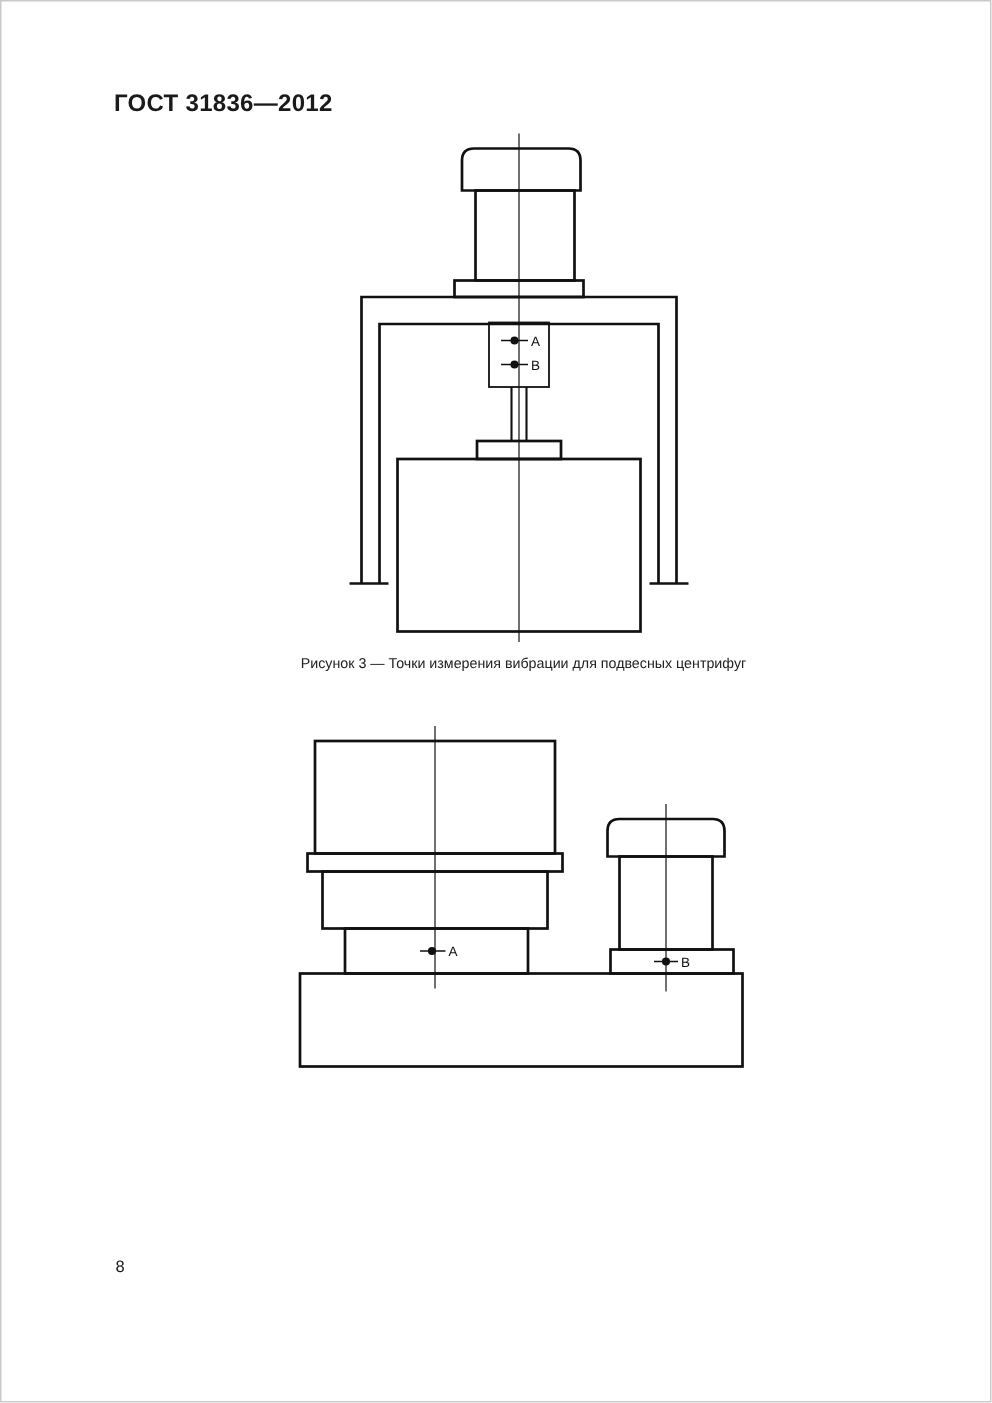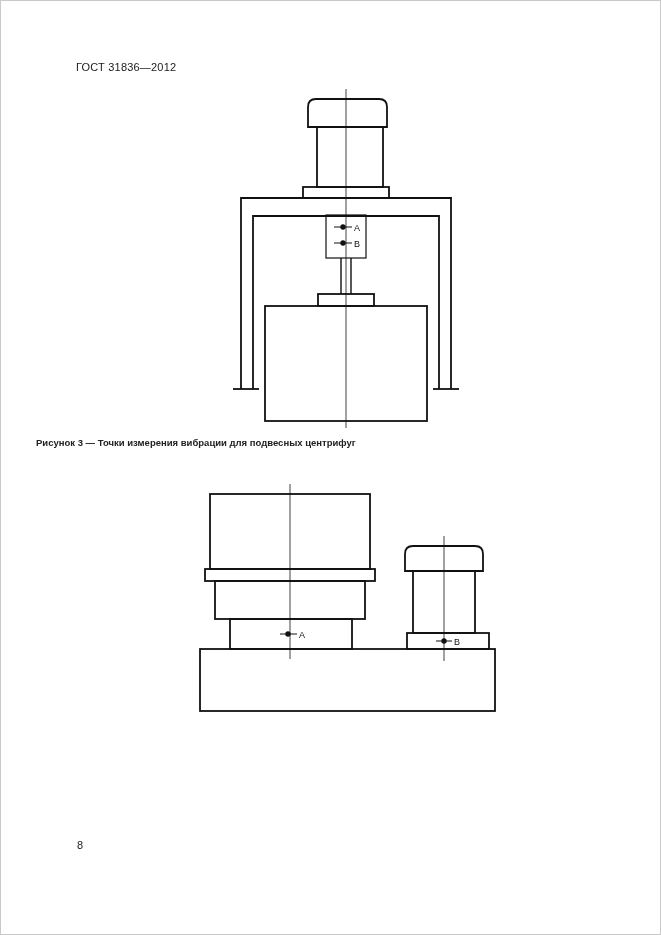--- a/index.html
+++ b/index.html
@@ -1,25 +1,25 @@
 <!DOCTYPE html>
 <html><head>
 <meta charset="utf-8">
 <style>
   html,body{margin:0;padding:0;background:#e9e9e9;}
   .page{
     position:relative;width:661px;height:935px;background:#ffffff;
     border:1px solid #c9c9c9;box-sizing:border-box;overflow:hidden;
     font-family:"Liberation Sans",sans-serif;color:#1a1a1a;
   }
-  .doc-header{position:absolute;left:75px;top:60px;font-size:11px;font-weight:normal;letter-spacing:.2px;text-align:center;}
+  .doc-header{position:absolute;left:75px;top:60px;font-size:16px;font-weight:bold;letter-spacing:.2px;text-align:center;}
   .fig{position:absolute;}
   .fig3{left:225px;top:85px;}
   .fig4{left:195px;top:480px;}
-  .caption{position:absolute;left:35px;width:626px;text-align:left;font-size:9.5px;color:#222;font-weight:bold;}
+  .caption{position:absolute;left:35px;width:626px;text-align:center;font-size:9.5px;color:#222;}
   .caption3{top:436px;}
   .caption4{top:735px;}
   .page-number{position:absolute;left:76px;top:838px;font-size:11px;}
   .ln{stroke:#111;fill:none;}
   svg text{font-family:"Liberation Sans",sans-serif;font-size:9px;fill:#111;}
 </style>
 </head>
 <body>
 
 <div class="page">

